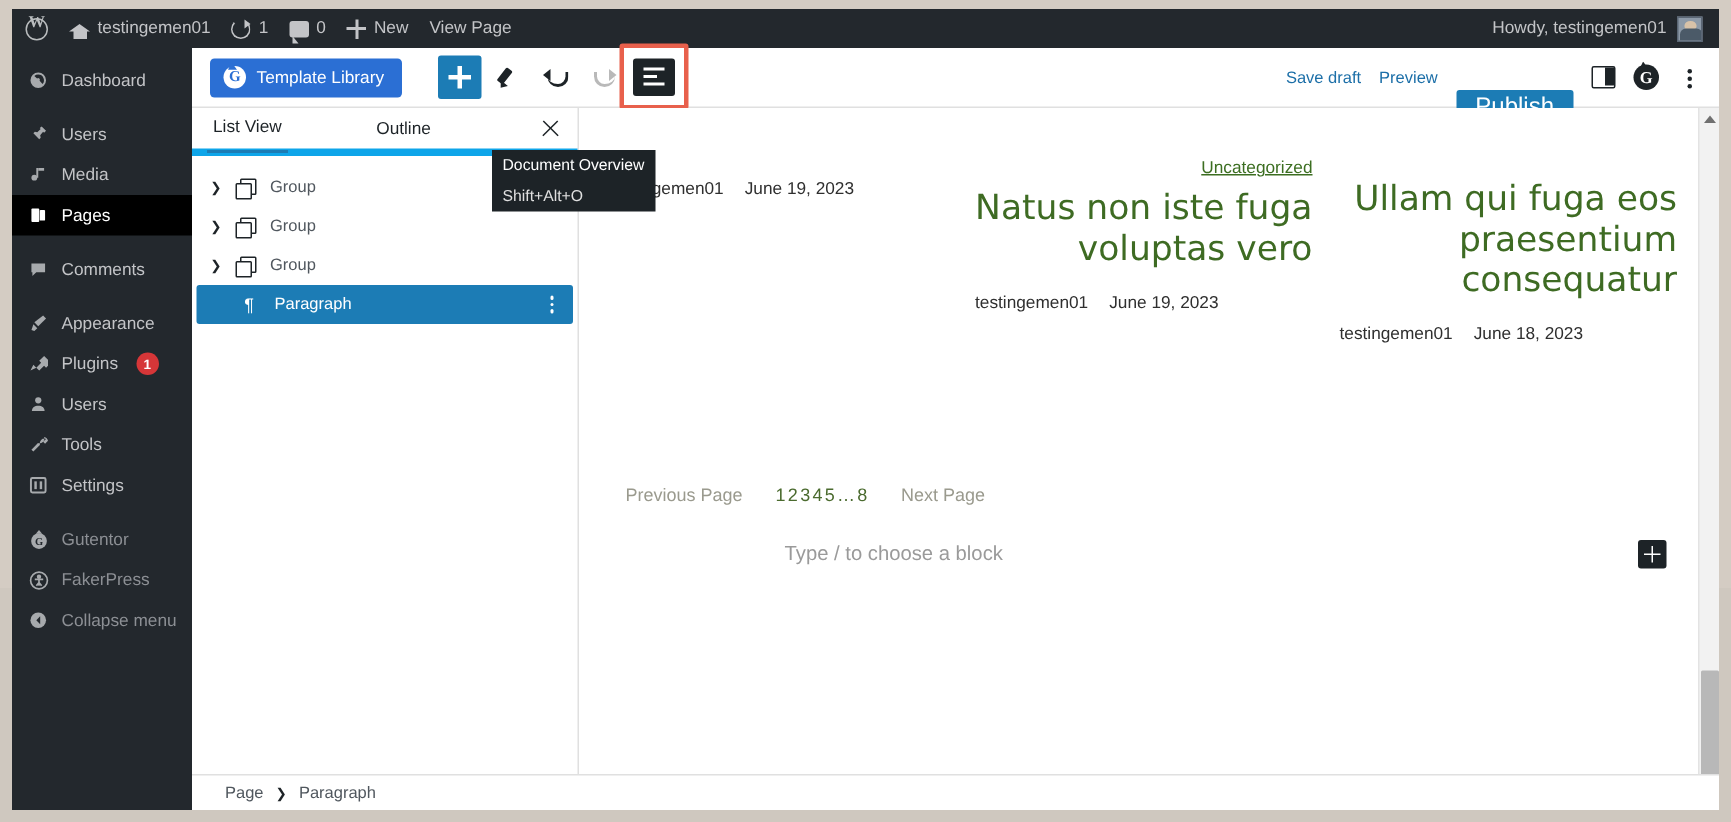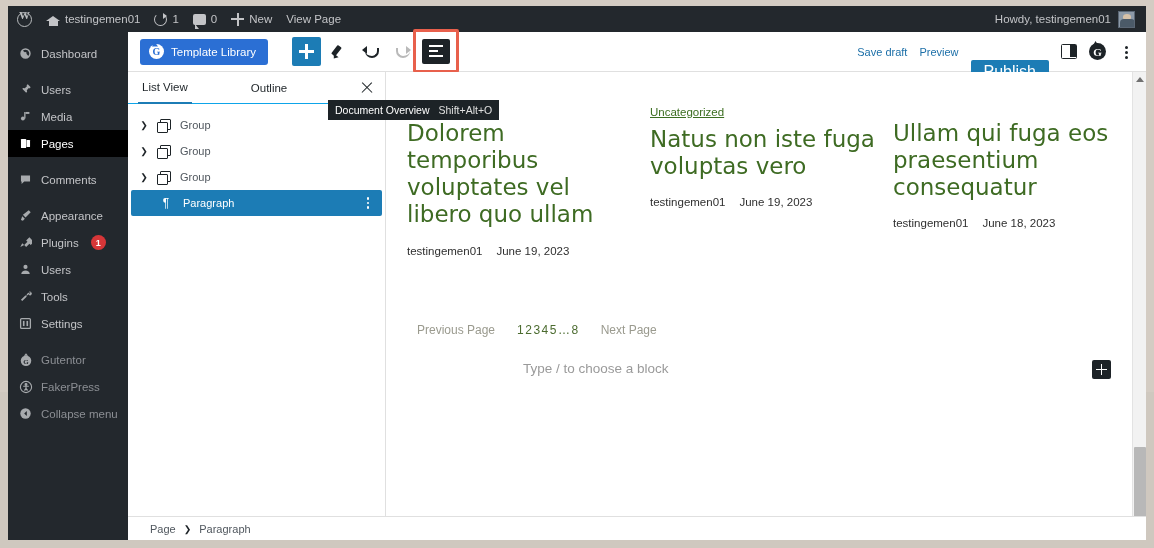--- a/index.html
+++ b/index.html
@@ -244,20 +244,21 @@
   }
   #btn-doc-overview i:nth-child(1) { top: 6px;  width: 14px; }
   #btn-doc-overview i:nth-child(2) { top: 11px; width: 9px; }
   #btn-doc-overview i:nth-child(3) { top: 16px; width: 14px; }
   #doc-tooltip {
     position: absolute; left: 200px; top: 68px;
     background: #1d2327; color: #fff;
     font-size: 10.5px; padding: 4px 7px;
     white-space: nowrap; display: flex; gap: 9px;
     z-index: 40;
+    flex-direction: column;
   }
   #doc-tooltip .short { color: #e0e0e0; }
 
   #tb-right {
     margin-left: auto; display: flex; align-items: center;
     gap: 12px; padding-right: 12px;
   }
   .tb-link { font-size: 11px; color: #1c6fa8; }
   #btn-publish {
     background: #1c7cb5; color: #fff; font-size: 16px;
@@ -296,21 +297,21 @@
   .ico-kebab span:nth-child(3) { top: 12px; }
 
   
   #listview {
     position: absolute; left: 0; top: 40px;
     width: 258px; height: 468px;
     background: #fff; border-right: 1px solid #e0e0e0;
   }
   #lv-tabs {
     height: 32px; display: flex; align-items: center;
-    border-bottom: 1px solid #0ea5e9; position: relative;
+    border-bottom: 5px solid #0ea5e9; position: relative;
     font-size: 11.5px;
   }
   .lv-tab {
     height: 32px; display: flex; align-items: center;
     color: #1d2327; padding: 0 4px;
   }
   #lv-tab-listview {
     margin-left: 10px; border-bottom: 2.5px solid #1c7cb5;
   }
   #lv-tab-outline { margin-left: 55px; }
@@ -370,21 +371,21 @@
 
   
   #canvas {
     position: absolute; left: 259px; top: 40px;
     width: 759px; height: 468px;
     background: #fff; overflow: hidden;
   }
   #posts-grid {
     display: flex; padding: 30px 10px 0 20px; gap: 0px;
   }
-  .post-col { width: 243px; padding-right: 18px; }
+  .post-col { width: 243px; padding-right: 18px; text-align: right; }
   .post-cat {
     font-size: 11.5px; color: #3c6e21; text-decoration: underline;
     margin-bottom: 8px; display: inline-block;
   }
   .post-title {
     font-size: 23px; line-height: 1.18; color: #3e6b23;
     font-weight: 400; margin-bottom: 16px;
     font-family: "DejaVu Sans", sans-serif;
   }
   .post-meta {
@@ -718,21 +719,20 @@
           </span>
         </div>
       </div>
     </div>
 
     <div id="canvas">
 
       <div id="posts-grid">
 
         <div class="post-col" id="col1">
-          <div class="post-title">Dolorem temporibus voluptates vel libero quo ullam</div>
           <div class="post-meta">
             <span>testingemen01</span>
             <span>June 19, 2023</span>
           </div>
         </div>
 
         <div class="post-col" id="col2">
           <a class="post-cat">Uncategorized</a>
           <div class="post-title">Natus non iste fuga voluptas vero</div>
           <div class="post-meta">

